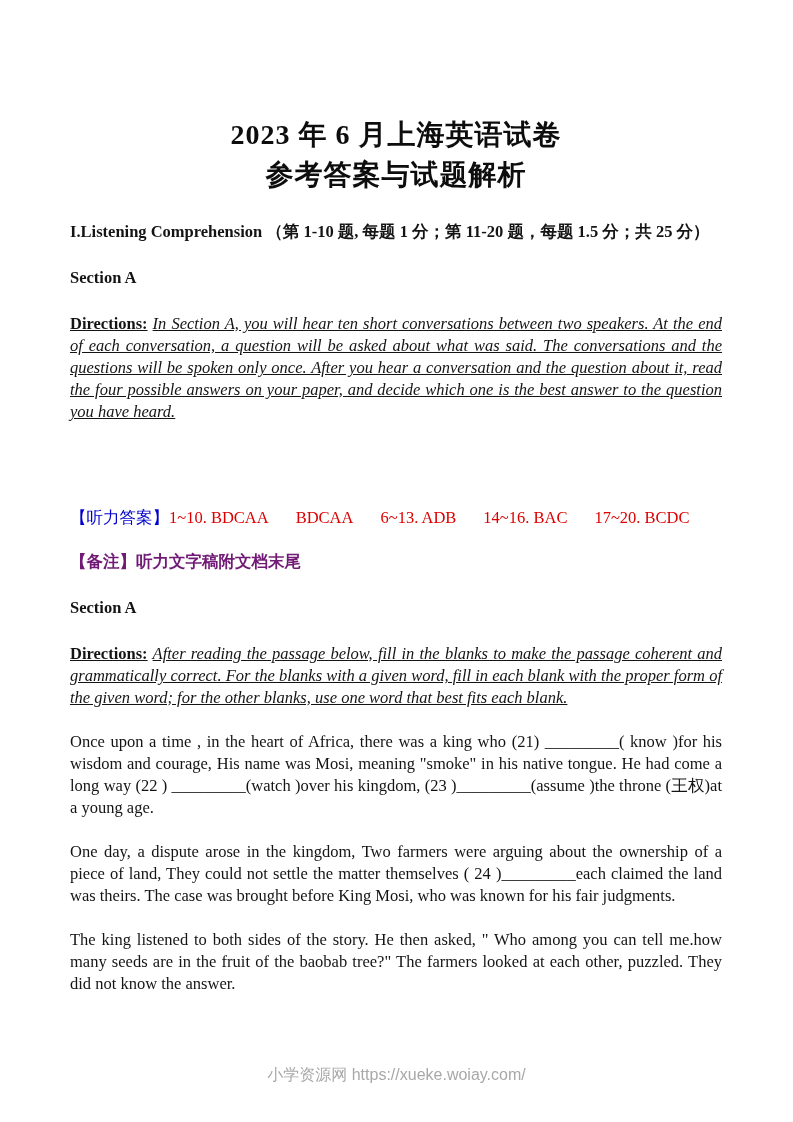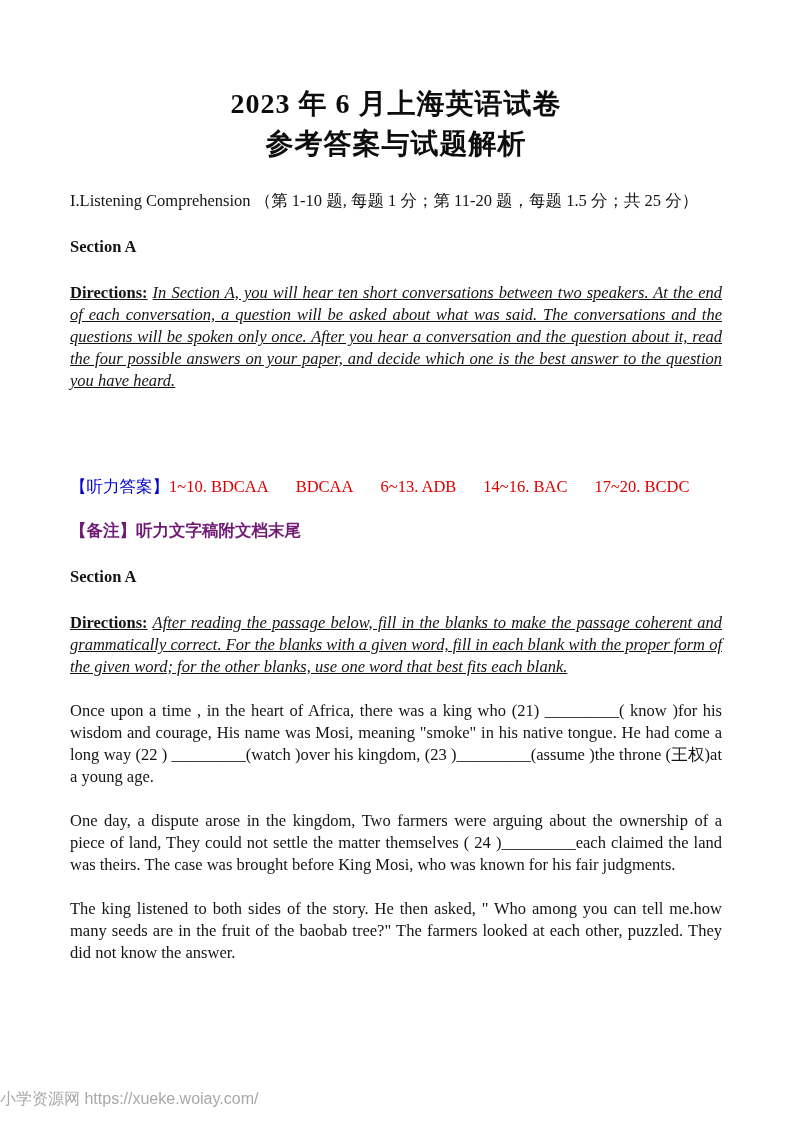--- a/index.html
+++ b/index.html
@@ -7,38 +7,38 @@
     padding: 0;
     background: #ffffff;
   }
   .page {
     position: relative;
     width: 793px;
     height: 1122px;
     margin: 0 auto;
     background: #ffffff;
     box-sizing: border-box;
-    padding: 84px 71px 0 70px;
+    padding: 115px 71px 0 70px;
     font-family: "Liberation Serif", "DejaVu Serif", serif;
     font-size: 16.5px;
     color: #141414;
     overflow: hidden;
   }
   .doc-title {
     margin: 0;
     text-align: center;
     font-weight: bold;
     font-size: 28px;
     line-height: 40px;
     letter-spacing: 1px;
     color: #0d0d0d;
   }
   .heading {
     margin: 26px 0 0;
-    font-weight: normal;
+    font-weight: bold;
     font-size: 16.5px;
     line-height: 22px;
   }
   .section-label {
     margin: 24px 0 0;
     font-weight: bold;
     line-height: 22px;
   }
   .directions {
     margin: 24px 0 0;
@@ -80,25 +80,25 @@
   .para {
     margin: 22px 0 0;
     text-align: justify;
     line-height: 22px;
   }
   .footer {
     position: absolute;
     left: 0;
     right: 0;
     top: 1064px;
+    text-align: center;
     color: #a8a8a8;
     font-family: "Liberation Sans", "DejaVu Sans", sans-serif;
     font-size: 16px;
     line-height: 22px;
-    margin-top: 24px;
   }
 </style>
 </head>
 <body>
 
 <div class="page">
 
   <h1 class="doc-title">2023 年 6 月上海英语试卷</h1>
   <h1 class="doc-title">参考答案与试题解析</h1>
 

